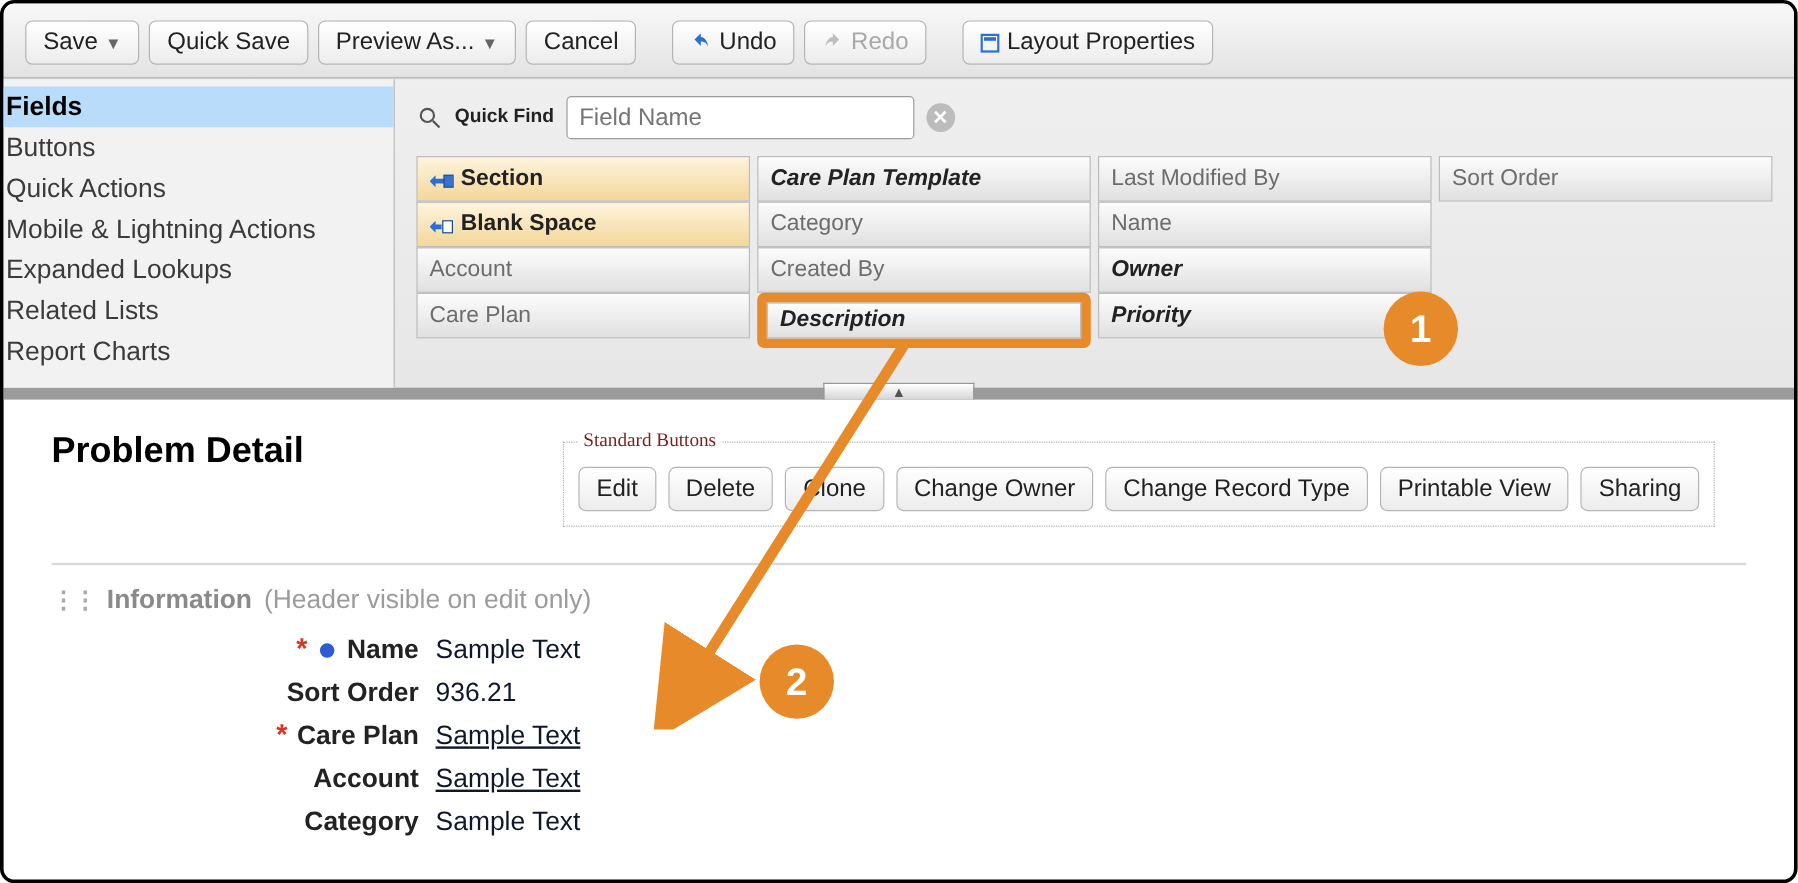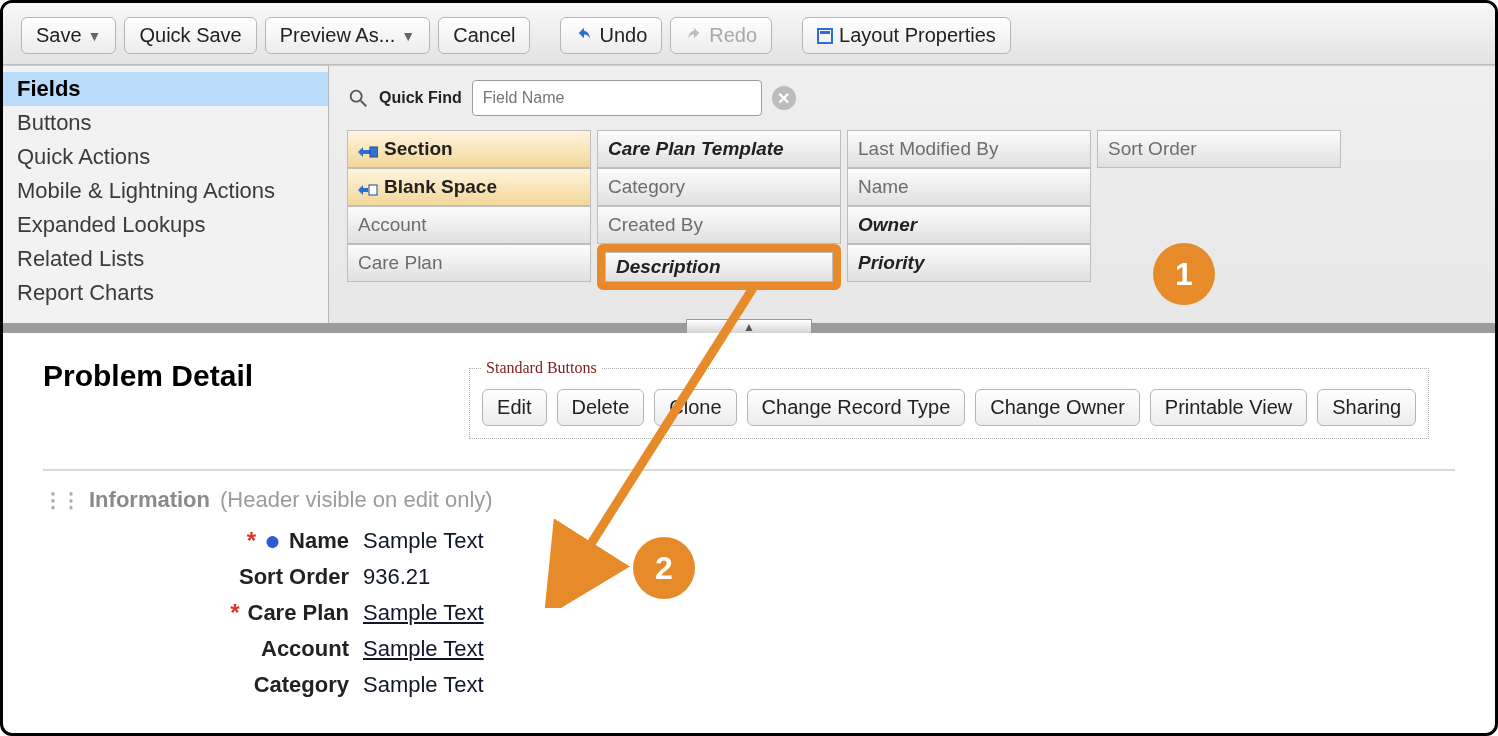--- a/index.html
+++ b/index.html
@@ -55,56 +55,56 @@
     position: relative;
   }
   .sidebar {
     width: 326px;
     flex: 0 0 326px;
     padding: 6px 0;
     background: #f2f2f2;
     border-right: 1px solid #b6b6b6;
   }
   .sidebar-item {
-    padding: 4px 14px;
+    padding: 4px 2px;
     font-size: 22px;
     color: #3b3b3b;
     cursor: pointer;
   }
   .sidebar-item.active {
     background: #b9dcfb;
     font-weight: bold;
     color: #000;
   }
   .palette-main {
     flex: 1;
     padding: 14px 18px 10px 18px;
   }
   .quick-find-row {
     display:flex; align-items:center; gap:10px; margin-bottom:14px;
   }
   .qf-label { font-weight:bold; font-size:16px; color:#222; }
   .qf-input {
     width: 290px; height: 36px;
     border:1px solid #9c9c9c; border-radius:4px;
-    padding: 4px 10px; font-size:16px; color:#999;
+    padding: 4px 10px; font-size:20px; color:#999;
     background:#fff;
   }
   .qf-clear {
     width:24px;height:24px;border-radius:50%;
     background:#bcbcbc;display:flex;align-items:center;justify-content:center;
     color:#fff;font-size:16px;font-weight:bold;cursor:pointer;
   }
   .mag {
     width:22px;height:22px;
   }
   .field-grid {
     display:flex; gap:6px;
   }
-  .field-col { width:244px; }
+  .field-col { width:278px; }
   .field-cell {
     border:1px solid #bdbdbd;
     height:38px;
     display:flex; align-items:center;
     padding:0 10px;
     font-size:19px;
     background: linear-gradient(#fcfcfc,#e0e0e0);
     color:#6d6d6d;
     margin-bottom:0;
     cursor: grab;
@@ -289,22 +289,22 @@
 <div class="canvas">
 
   <div class="problem-header">
     <div class="problem-title">Problem Detail</div>
     <fieldset class="std-buttons-fieldset">
       <legend class="std-buttons-legend">Standard Buttons</legend>
       <div class="sb-row">
         <button class="tbtn">Edit</button>
         <button class="tbtn">Delete</button>
         <button class="tbtn">Clone</button>
+        <button class="tbtn">Change Owner</button>
         <button class="tbtn">Change Record Type</button>
-        <button class="tbtn">Change Owner</button>
         <button class="tbtn">Printable View</button>
         <button class="tbtn">Sharing</button>
       </div>
     </fieldset>
   </div>
 
   <hr class="hr">
 
   <div class="section-title-row">
     <span class="drag-handle">⋮⋮</span>

